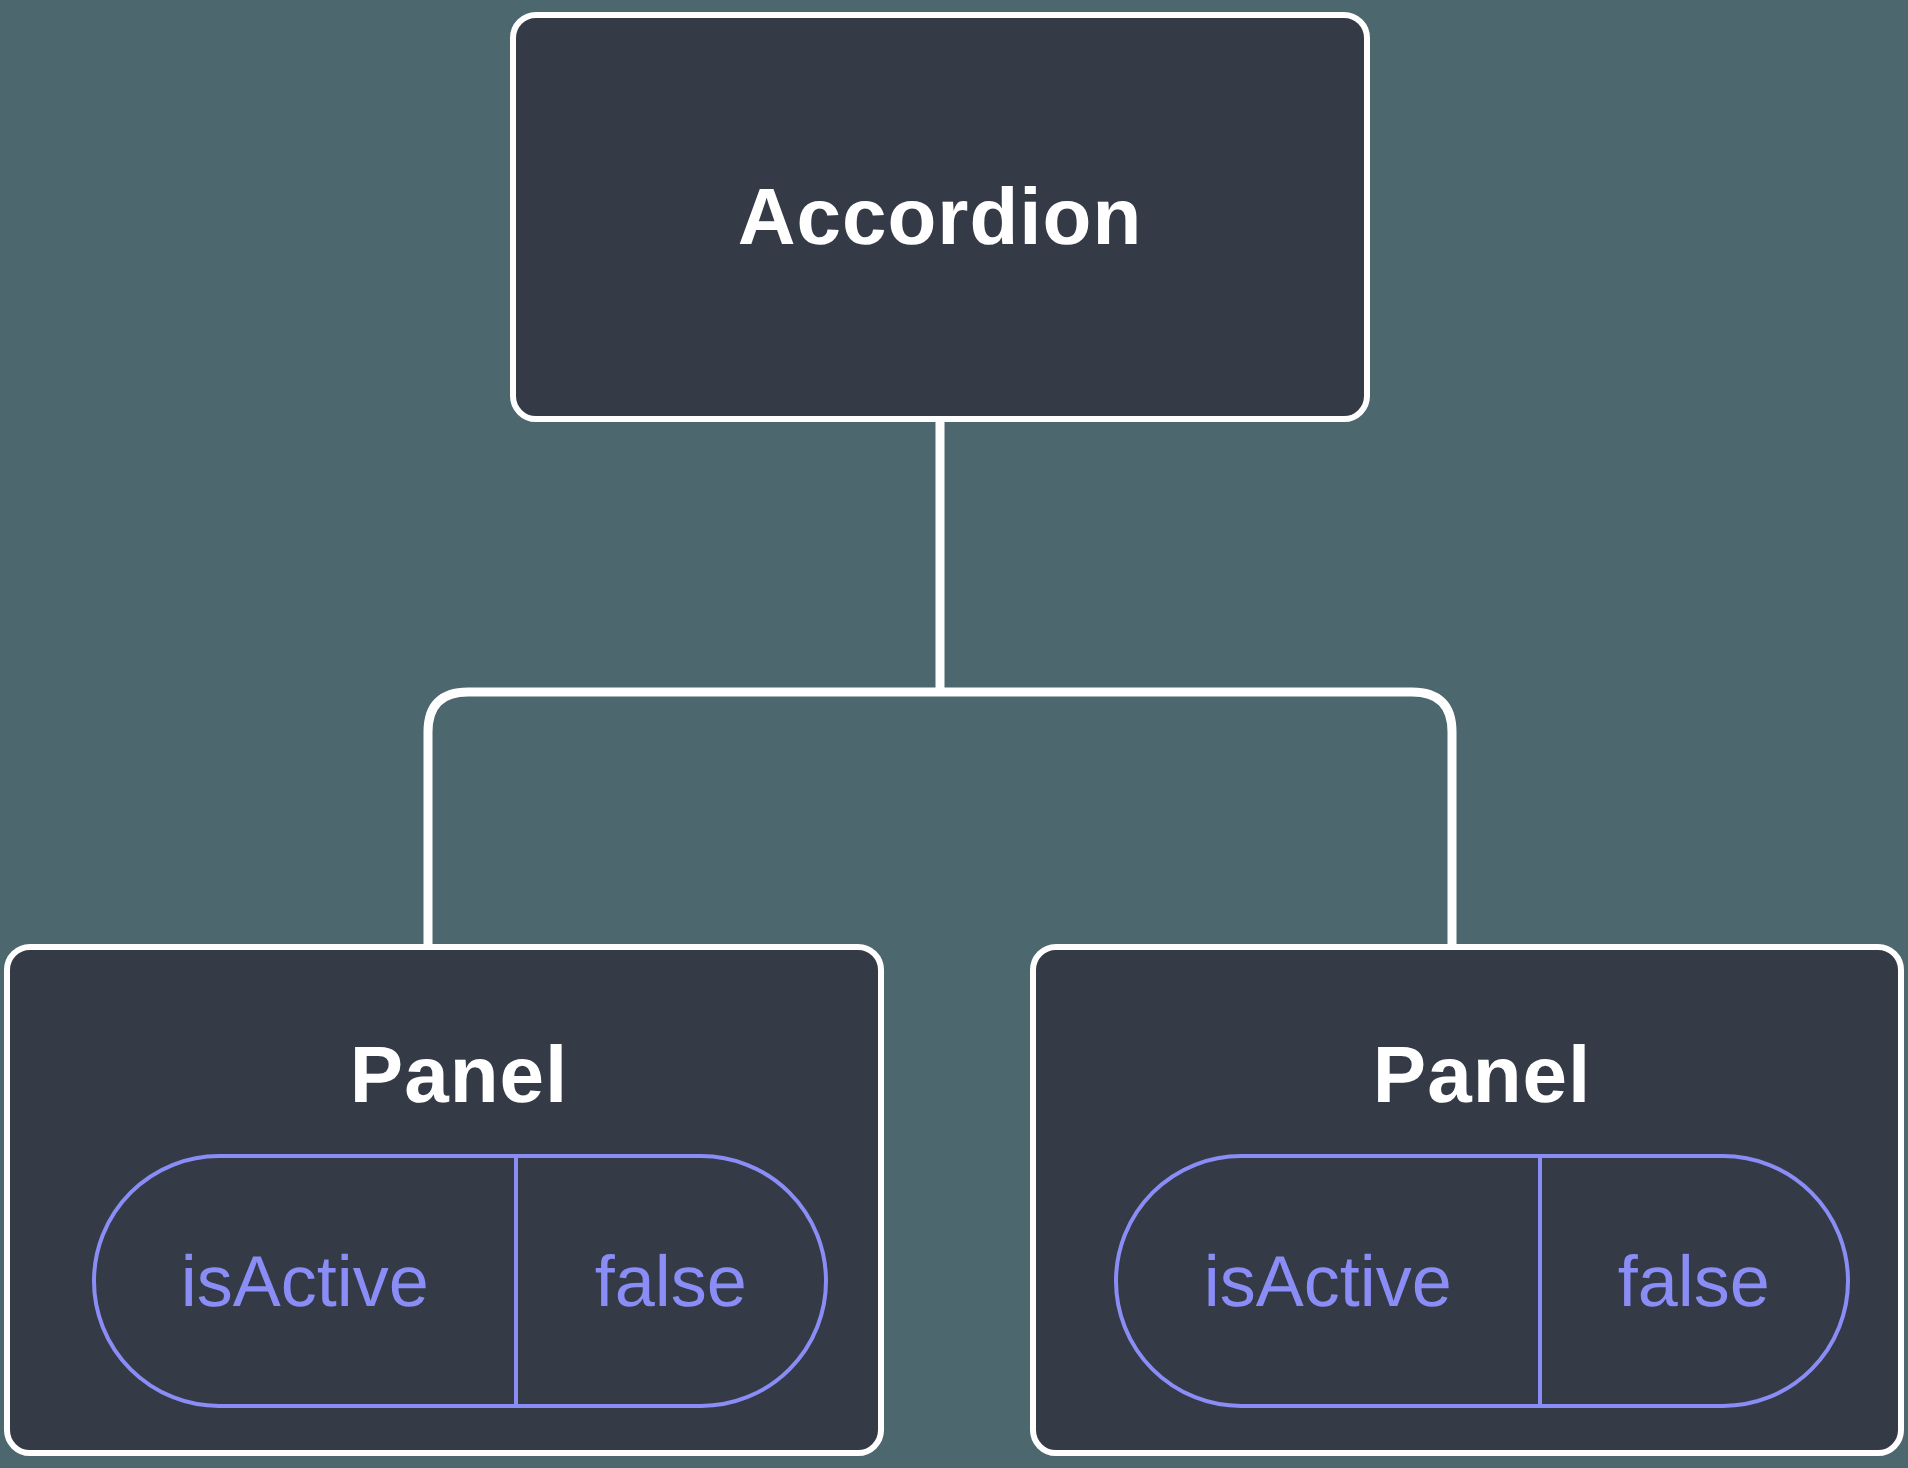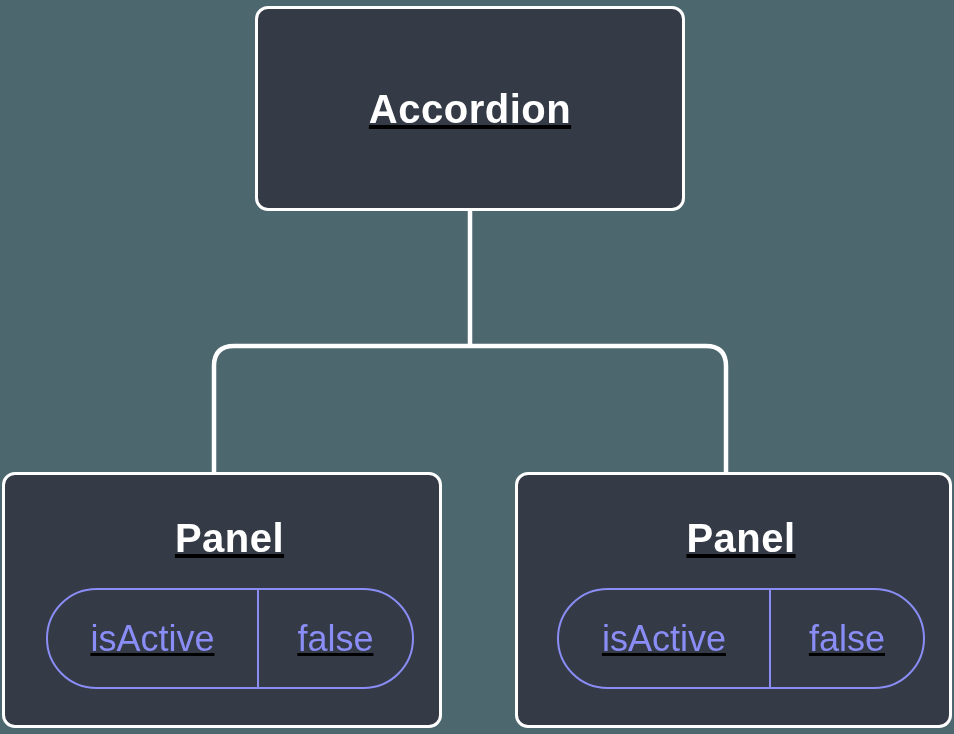--- a/index.html
+++ b/index.html
@@ -32,21 +32,20 @@
   }
   .node {
     position: absolute;
     background: var(--node-fill);
     border: 3px solid var(--node-border);
     border-radius: 13px;
     z-index: 1;
     display: flex;
     flex-direction: column;
     align-items: center;
-    text-decoration: underline;
   }
   .node-root {
     left: 255px; top: 6px;
     width: 430px; height: 205px;
     justify-content: center;
   }
   .node-panel {
     top: 472px;
     height: 256px;
     padding-top: 38px;
@@ -55,23 +54,23 @@
   .node-panel.left  { left: 2px;   width: 440px; }
   .node-panel.right { left: 515px; width: 437px; }
   .node-label {
     color: var(--node-text);
     font-size: 40px;
     font-weight: 600;
     letter-spacing: 0.5px;
     line-height: 50px;
   }
   .state-pill {
-    margin-top: 25px;
+    margin-top: 14px;
     width: 368px;
-    height: 101px;
+    height: 127px;
     border: 2.5px solid var(--state-accent);
     border-radius: 999px;
     display: flex;
     align-items: stretch;
     overflow: hidden;
     text-align: center;
   }
   .state-seg {
     display: flex;
     align-items: center;

